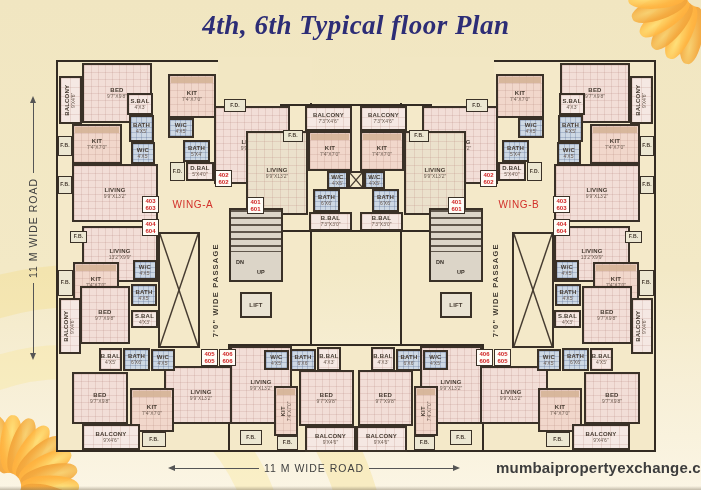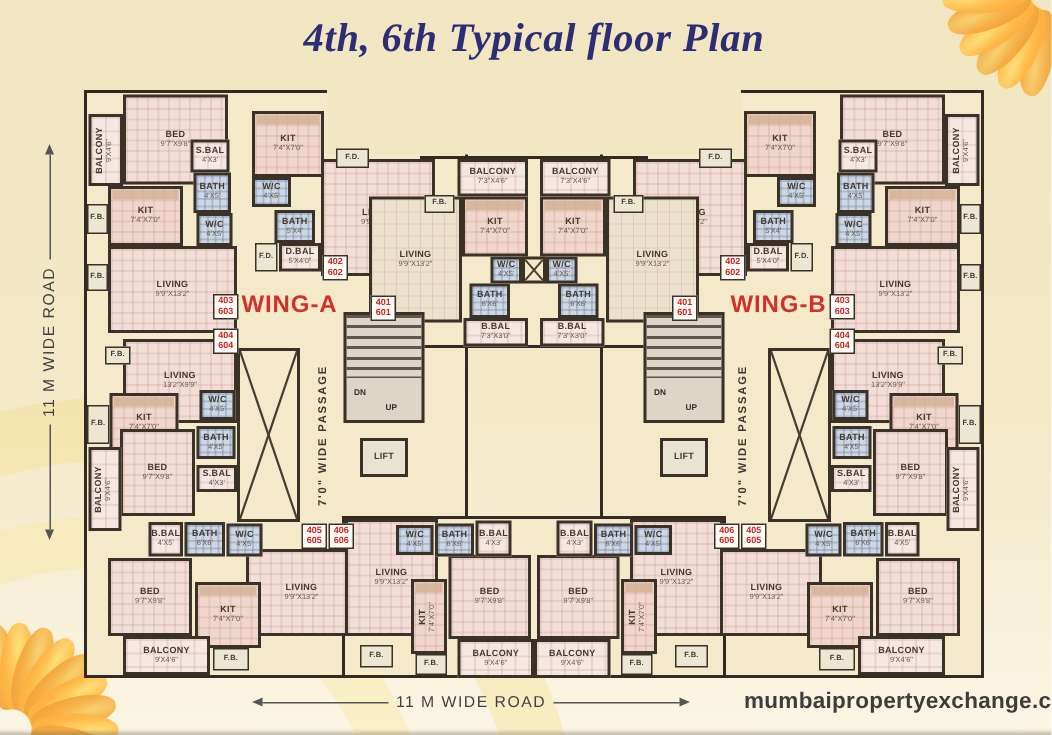--- a/index.html
+++ b/index.html
@@ -47,21 +47,21 @@
   .k-stairs{background:#dcd5c8}
   .treads{position:absolute;left:0;right:0;top:0;height:58%;
     background:repeating-linear-gradient(180deg,#5f564b 0 2px,rgba(0,0,0,0) 2px 7px);
     border-bottom:1.5px solid #5f564b}
   .st{position:absolute;font-weight:700;font-size:5.5px;line-height:1;color:#352d25}
   .st.dn{left:5px;bottom:15px}.st.up{left:26px;bottom:5px}
   .k-lift{background:#e9e3d3}
   .k-passage{background:transparent;border:none}
   .k-passage .nm{font-size:7.5px;font-weight:700;letter-spacing:1.2px;color:#3e372e}
   .k-wing{background:transparent;border:none;overflow:visible}
-  .k-wing .nm{font-size:16px;font-weight:700;color:#d2302a;letter-spacing:.6px}
+  .k-wing .nm{font-size:10px;font-weight:400;color:#d2302a;letter-spacing:.6px}
   .k-plate{background:#fffdf7;border:1px solid #3a3127;flex-direction:column}
   .k-plate span{font-weight:700;font-size:6px;line-height:6.5px;color:#cf2222}
   
   .road{position:absolute;display:flex;align-items:center;z-index:3;color:#3f3f3f}
   .road .txt{font-size:10.5px;font-weight:400;letter-spacing:1px;color:#3f3f3f;
     white-space:nowrap;padding:0 5px}
   .line{flex:1;height:0;border-top:1.2px solid #555}
   .tri{width:0;height:0;border-top:3.5px solid transparent;border-bottom:3.5px solid transparent}
   .tri.l{border-right:7px solid #555}
   .tri.r{border-left:7px solid #555}

